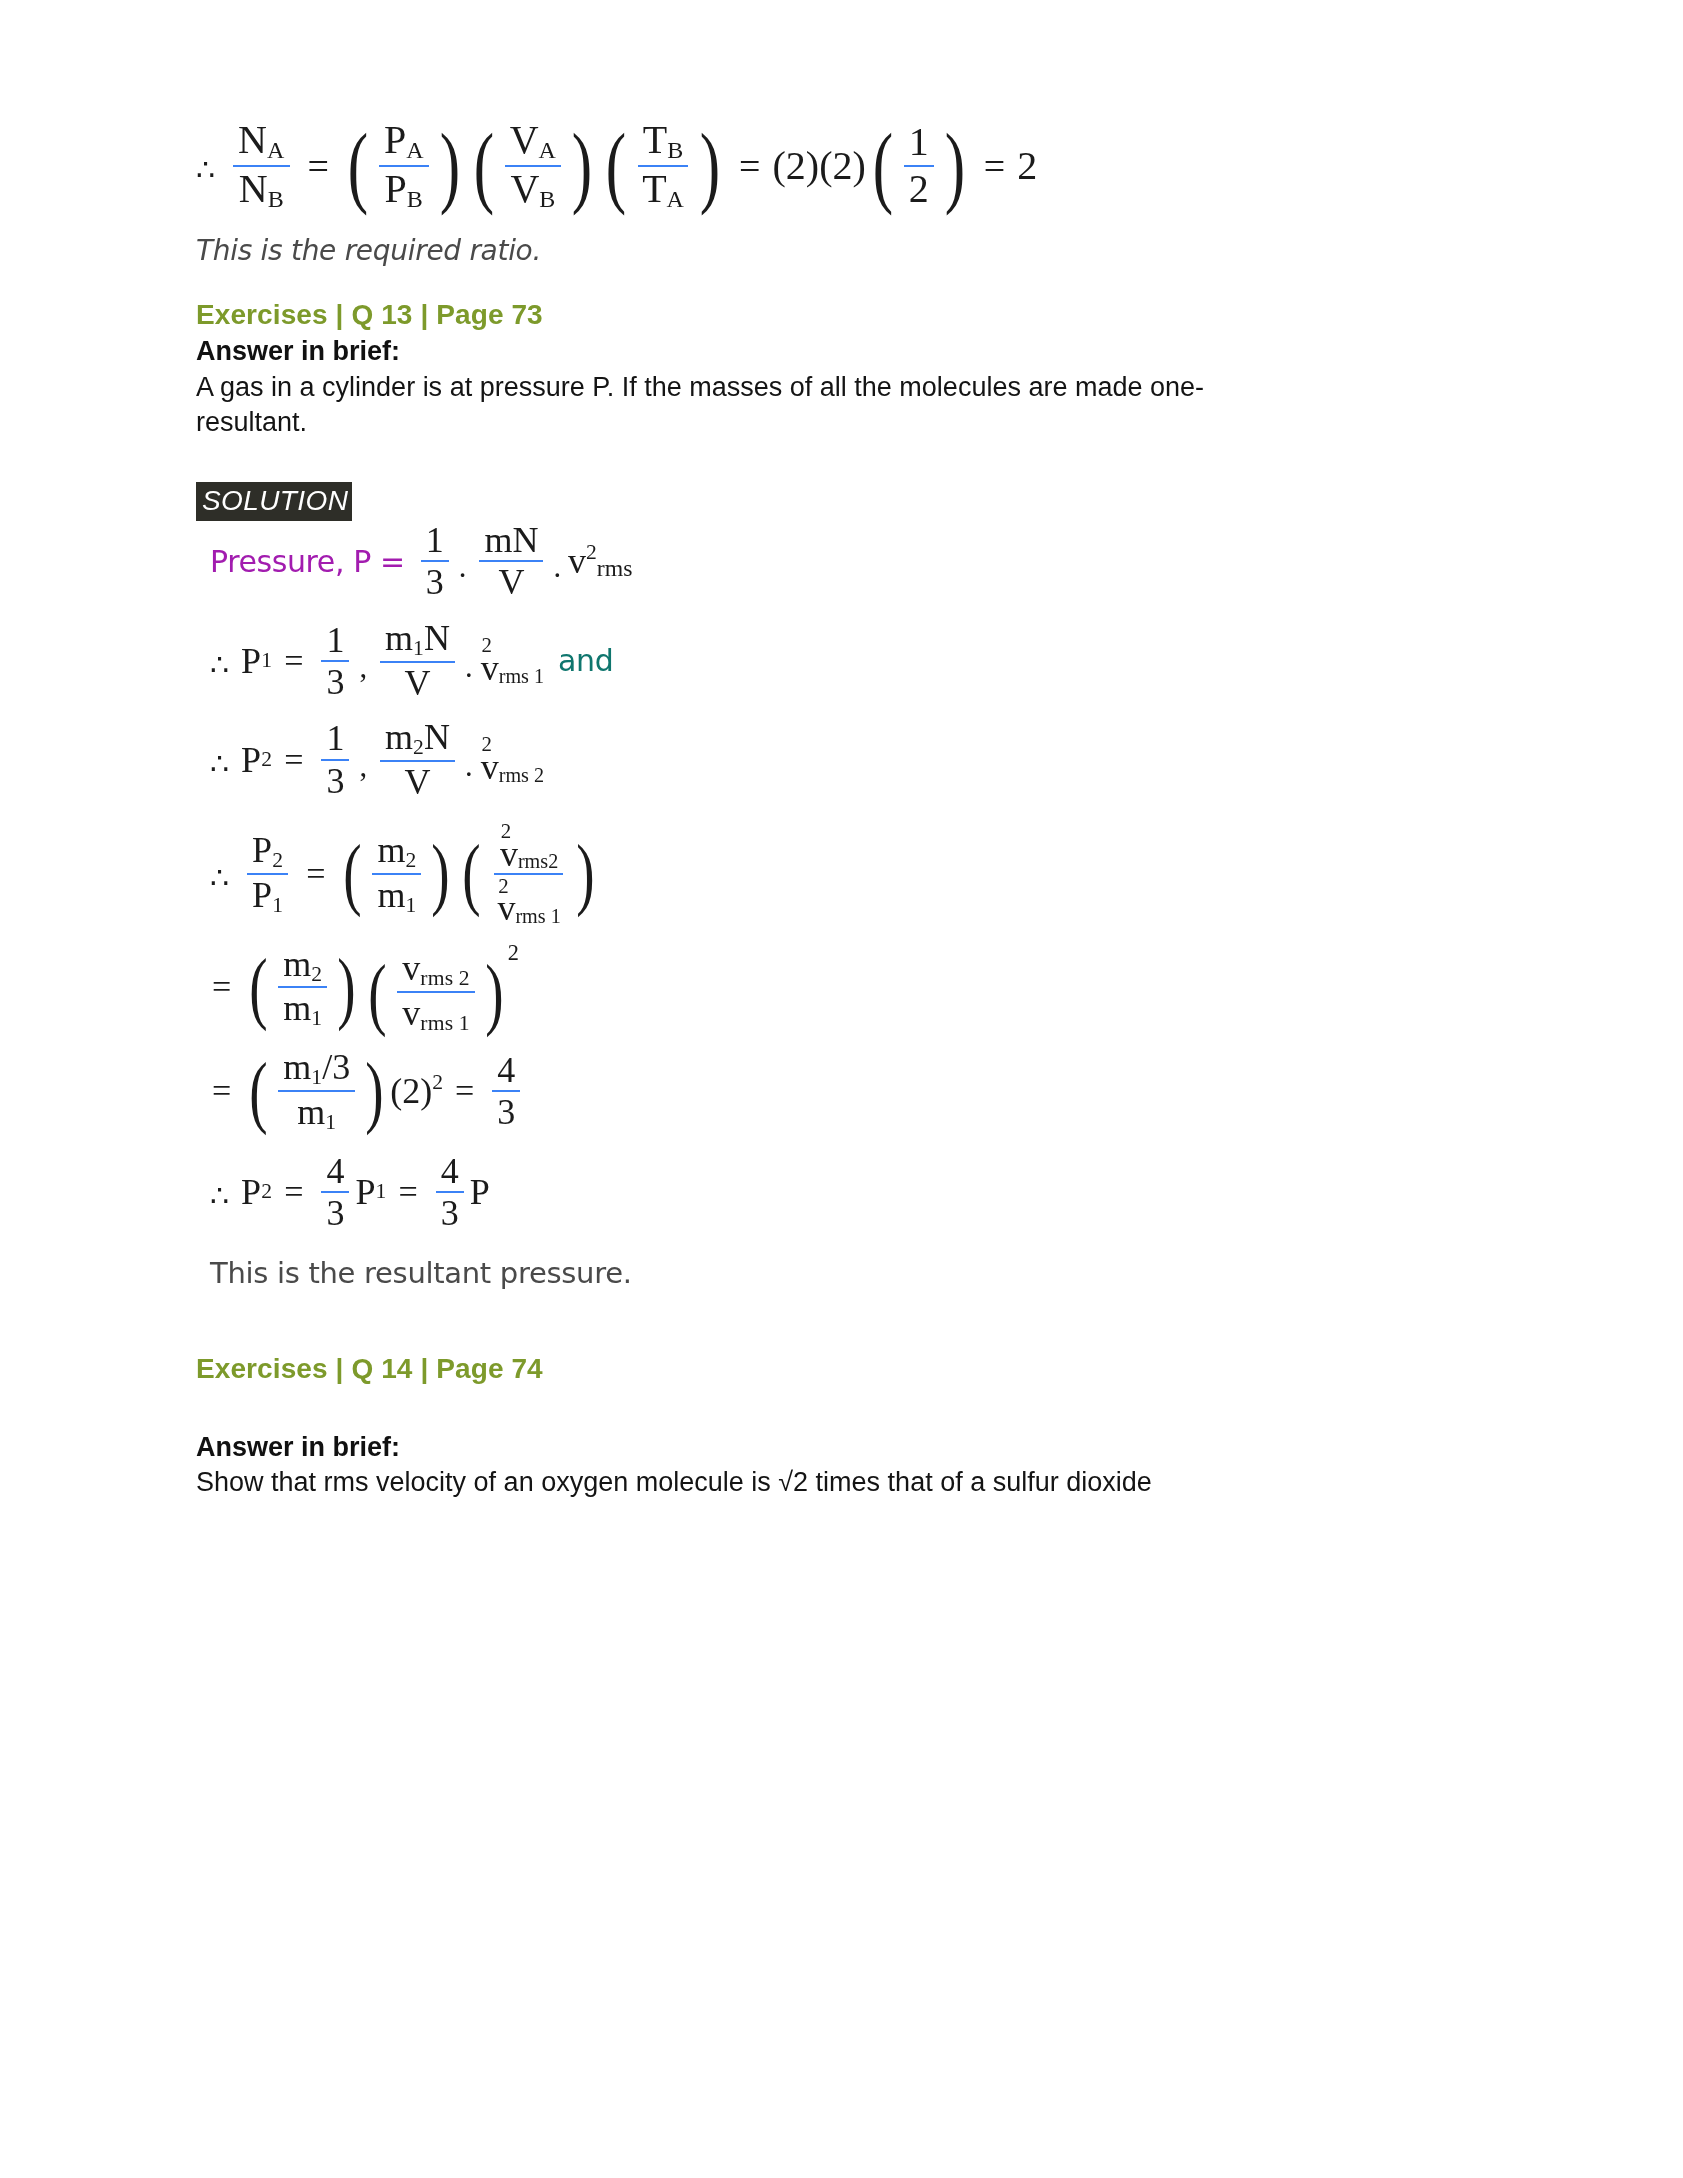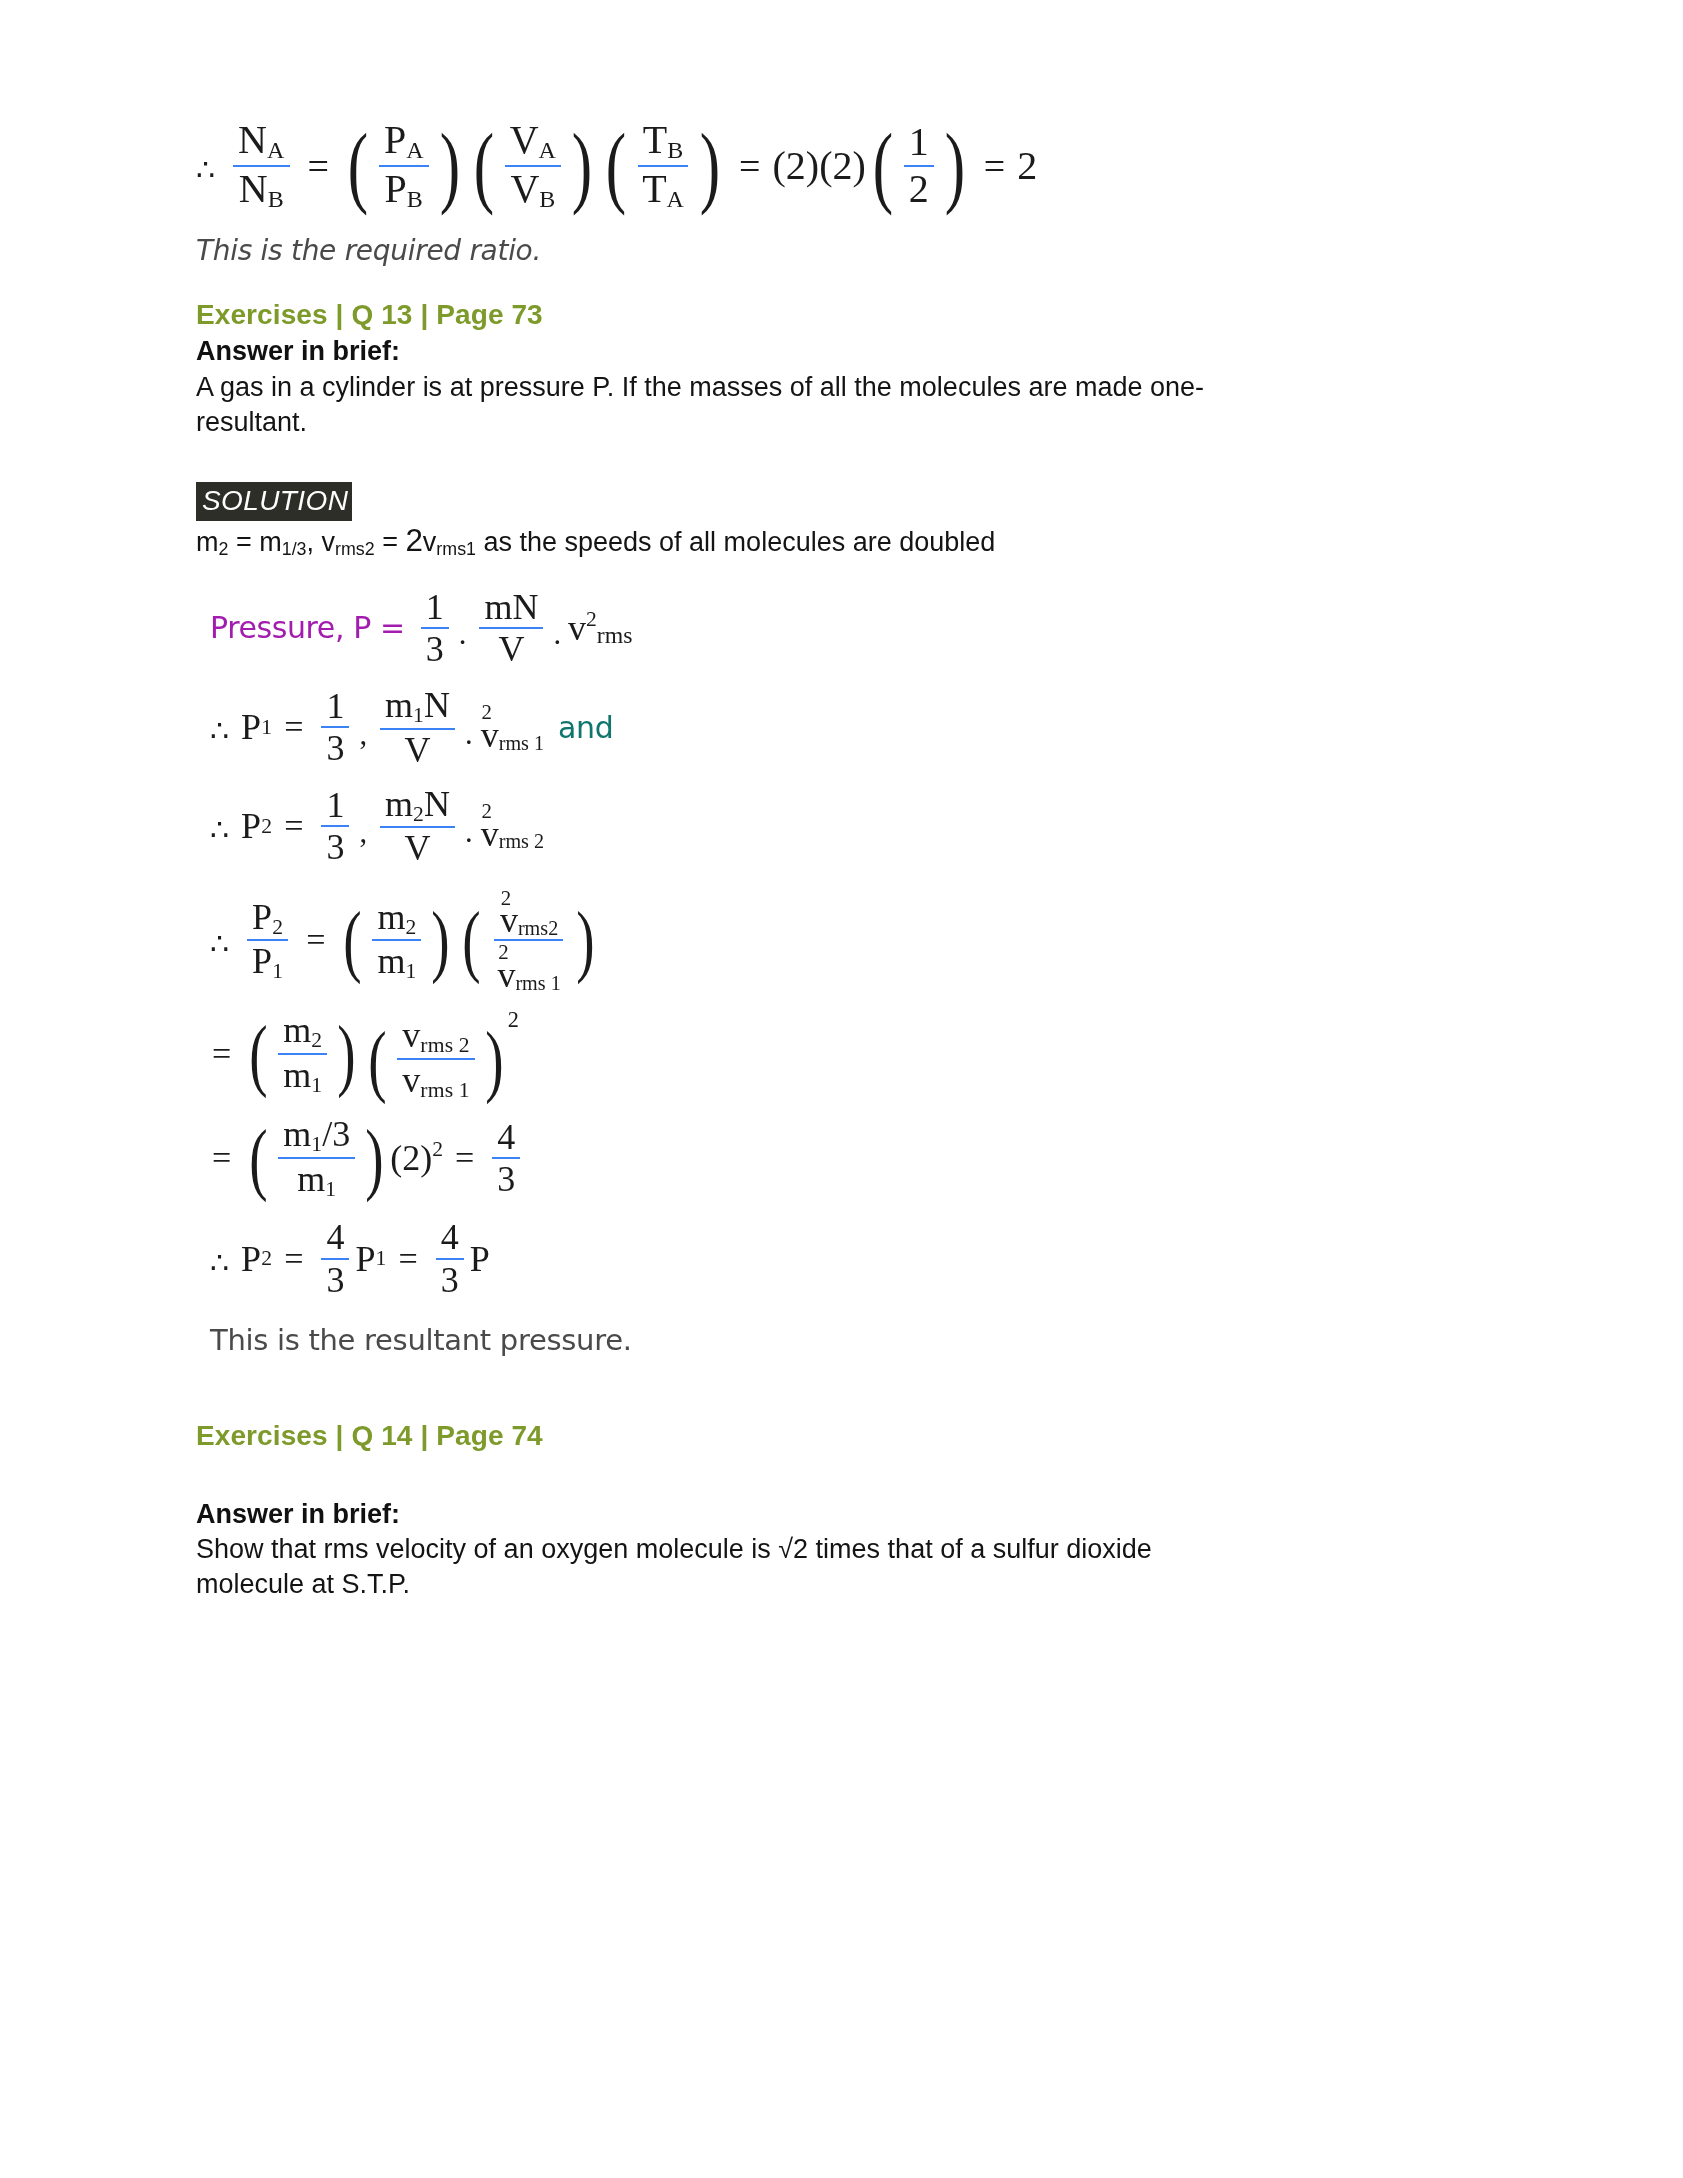--- a/index.html
+++ b/index.html
@@ -243,29 +243,20 @@
 
   <div style="margin-bottom:42px;">
     <div class="body-text">A gas in a cylinder is at pressure P. If the masses of all the molecules are made one-</div>
     <div class="body-text">resultant.</div>
   </div>
 
   <div style="">
     <span class="solution-badge">SOLUTION</span>
   </div>
 
-  <div class="note-text" style="margin-bottom:26px;">
-    <span>m</span><sub>2</sub>
-    <span>=</span>
-    <span>m</span><sub>1/3</sub><span>,</span>
-    <span>v</span><sub>rms2</sub>
-    <span>=</span>
-    <span style="font-size:1.16em;">2</span><span>v</span><sub>rms1</sub>
-    <span>as the speeds of all molecules are doubled</span>
-  </div>
 
   <div class="math math-md eq-row eq-indent" style="margin-bottom:18px;">
     <span class="plain-label">Pressure, P =</span>
     <span class="frac">
       <span class="num">1</span>
       <span class="den">3</span>
     </span>
     <span class="dotop">.</span>
     <span class="frac">
       <span class="num">mN</span>
@@ -439,18 +430,17 @@
     <span>|</span>
     <span>Q 14</span>
     <span>|</span>
     <span>Page 74</span>
   </div>
 
   <div class="bold-label">Answer in brief:</div>
 
   <div>
     <div class="body-text">Show that rms velocity of an oxygen molecule is √2 times that of a sulfur dioxide</div>
-    <div class="body-text">molecule at S.T.P.</div>
   </div>
 
 </div>
 </div>
 
 
 </body></html>

